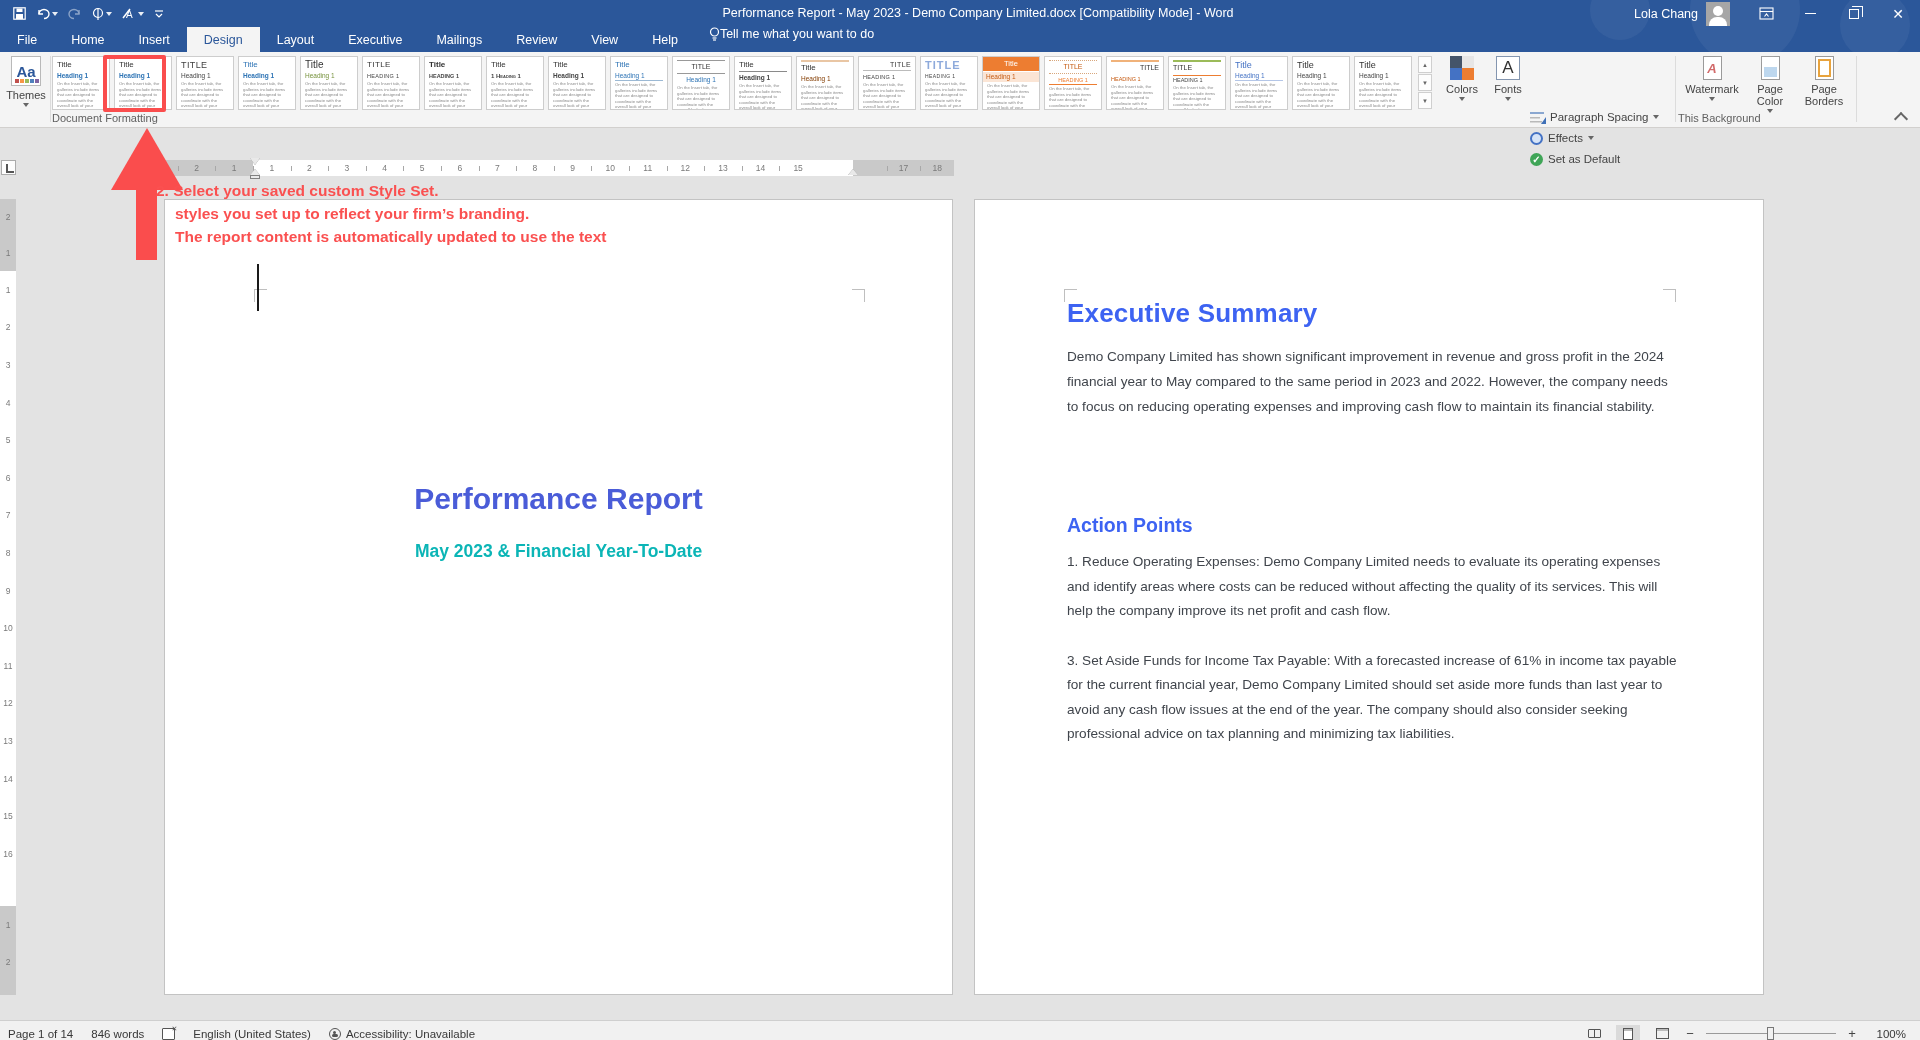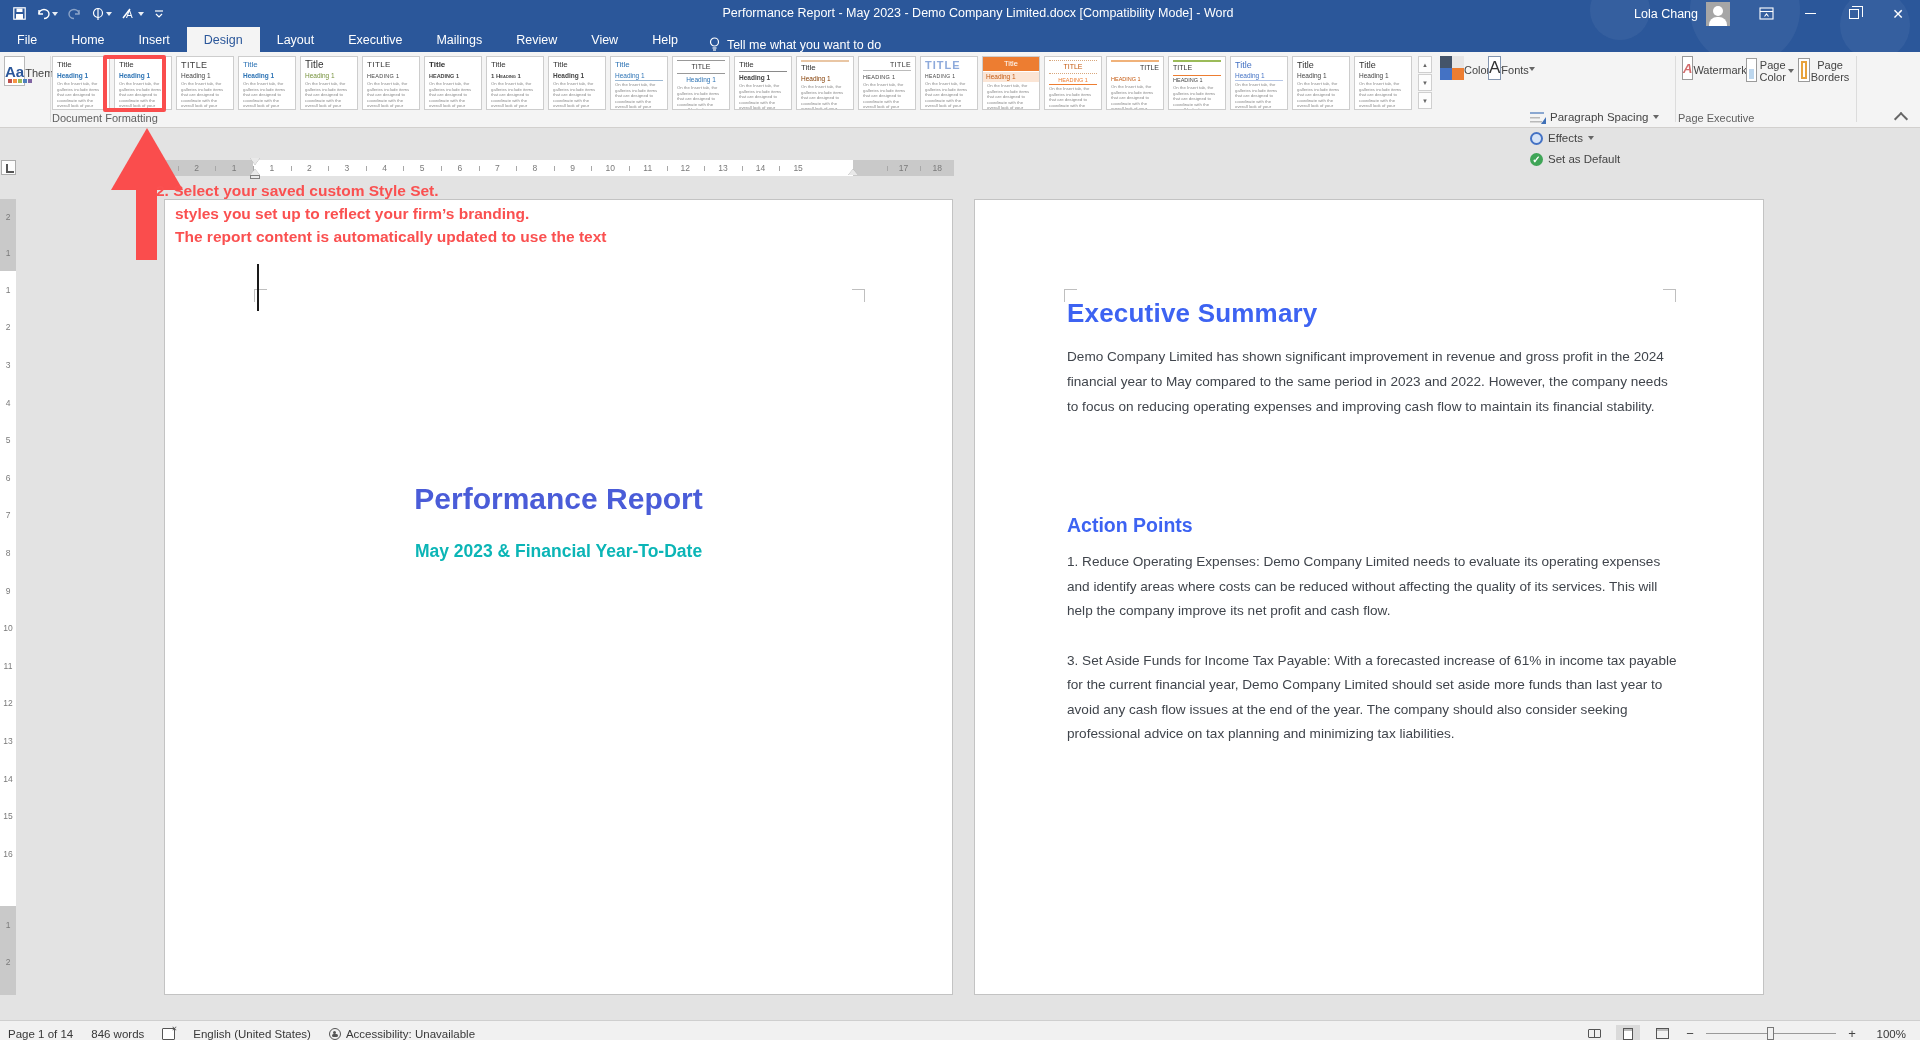--- a/index.html
+++ b/index.html
@@ -23,27 +23,27 @@
   .winbtn { width:44px; height:27px; display:flex; align-items:center; justify-content:center; color:#fff; font-size:14px; }
   .min-glyph { width:11px; height:1.5px; background:#fff; }
   .restore-glyph { width:10px; height:10px; border:1.2px solid #fff; position:relative; }
   .restore-glyph::before { content:""; position:absolute; left:2px; top:-4px; width:10px; height:10px; border:1.2px solid #fff; border-bottom:none; border-left:none; }
 
   
   .menubar { position:absolute; left:0; top:27px; width:1920px; height:25px; background:#2B579A; display:flex; align-items:stretch; z-index:29; }
   .tabs { display:flex; }
   .tab { padding:0 17px; display:flex; align-items:center; color:#fff; font-size:12.5px; cursor:default; }
   .tab[data-active="true"] { background:#F4F4F4; color:#2B579A; }
-  .tellme { display:flex; align-items:flex-end; color:#fff; font-size:12.5px; gap:7px; padding-left:14px; }
+  .tellme { display:flex; align-items:flex-start; color:#fff; font-size:12.5px; padding-left:14px; }
 
   
   .ribbon { position:absolute; left:0; top:52px; width:1920px; height:76px; background:#F4F4F4; border-bottom:1px solid #D2D0CE; z-index:28; }
   .grp-label { position:absolute; top:60px; font-size:11px; color:#5f5f5f; text-align:left; }
   .vdiv { position:absolute; top:4px; width:1px; height:66px; background:#DCDCDC; }
-  .bigbtn { position:absolute; top:4px; display:flex; flex-direction:row; align-items:center; font-size:11px; color:#444; }
+  .bigbtn { position:absolute; top:4px; display:flex; flex-direction:column; align-items:center; font-size:11px; color:#444; }
   .bigbtn .lbl { margin-top:3px; line-height:12px; text-align:center; }
   .themes-icon { width:30px; height:30px; background:#fff; border:1px solid #B9B9B9; position:relative; font-size:15px; color:#2B579A; display:flex; align-items:center; justify-content:center; font-weight:bold; }
   .themes-dots { position:absolute; bottom:2px; left:3px; display:flex; gap:1px; }
   .themes-dots i { width:4px; height:4px; display:block; }
   .colors-icon { width:24px; height:24px; display:grid; grid-template-columns:12px 12px; grid-template-rows:12px 12px; }
   .fonts-icon { width:24px; height:24px; border:1px solid #8496B0; background:#fff; color:#333; font-size:17px; display:flex; align-items:center; justify-content:center; }
   .stack { position:absolute; left:1530px; top:56px; display:flex; flex-direction:column; gap:3px; }
   .stack-btn { display:flex; align-items:center; gap:5px; font-size:11.5px; color:#444; height:18px; }
   .ps-icon { width:15px; height:13px; background:linear-gradient(#8aa7d0,#8aa7d0) 0 1px/14px 2px no-repeat, linear-gradient(#b9b9b9,#b9b9b9) 0 6px/10px 1.5px no-repeat, linear-gradient(#b9b9b9,#b9b9b9) 0 10px/12px 1.5px no-repeat; position:relative; }
   .ps-icon::after { content:""; position:absolute; right:-1px; bottom:0; width:0; height:0; border-left:5px solid transparent; border-bottom:7px solid #3F70B7; }
@@ -478,21 +478,21 @@
   </div>
   <div class="bigbtn" style="left:1798px; width:52px;">
     <div class="page-ic">
         <span class="pb-inner"></span>
       </div>
     <span class="lbl">Page Borders</span>
   </div>
   <div class="vdiv" style="left:1856px;"></div>
 
   <div class="grp-label" style="left:52px; width:1380px;">Document Formatting</div>
-  <div class="grp-label" style="left:1678px; width:175px;">Page Executive</div>
+  <div class="grp-label" style="left:1678px; width:175px;">This Background</div>
   <div class="collapse-chevron"></div>
 </div>
 
 <div class="tabsel"></div>
 <div class="hruler">
   <div class="hr-sec grey hr-left">
       <span class="hr-cell">2</span>
       <span class="hr-cell">1</span>
     </div>
   <div class="hr-sec white hr-mid">

